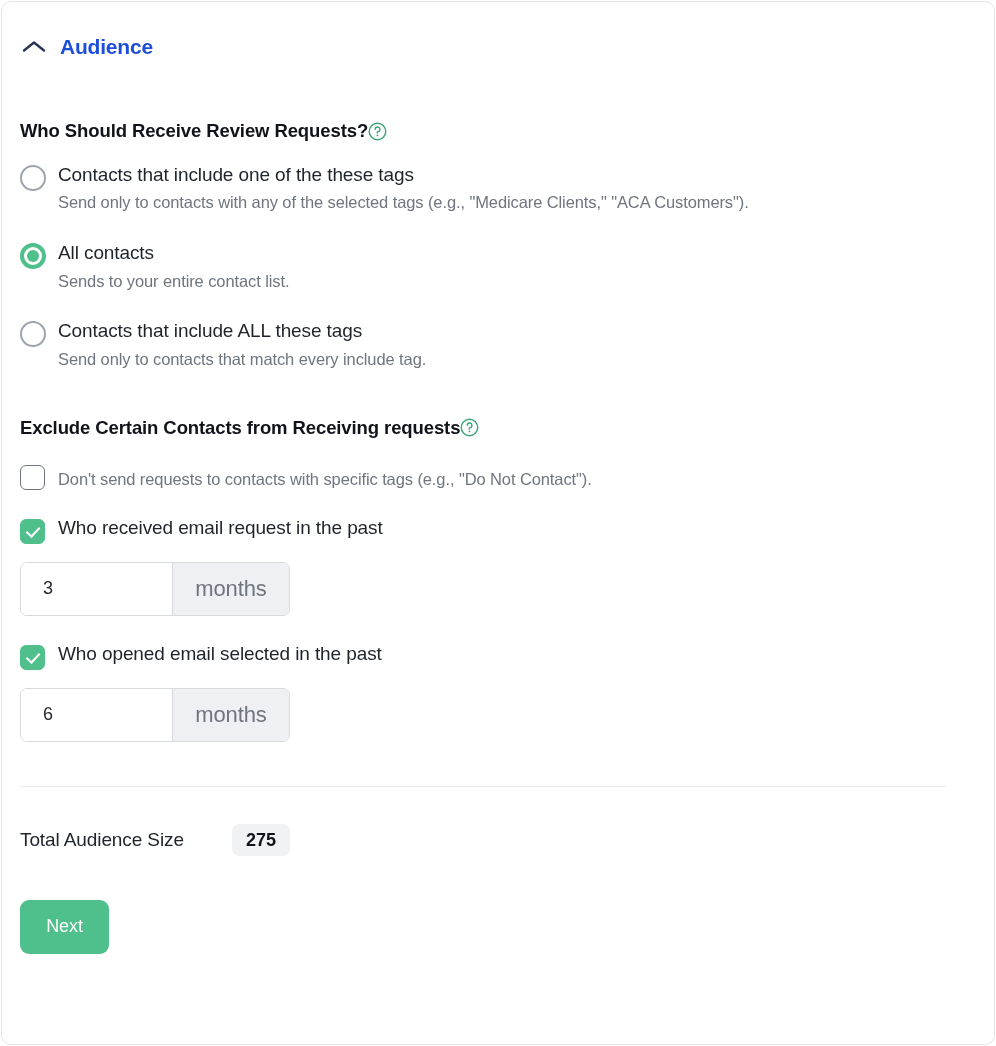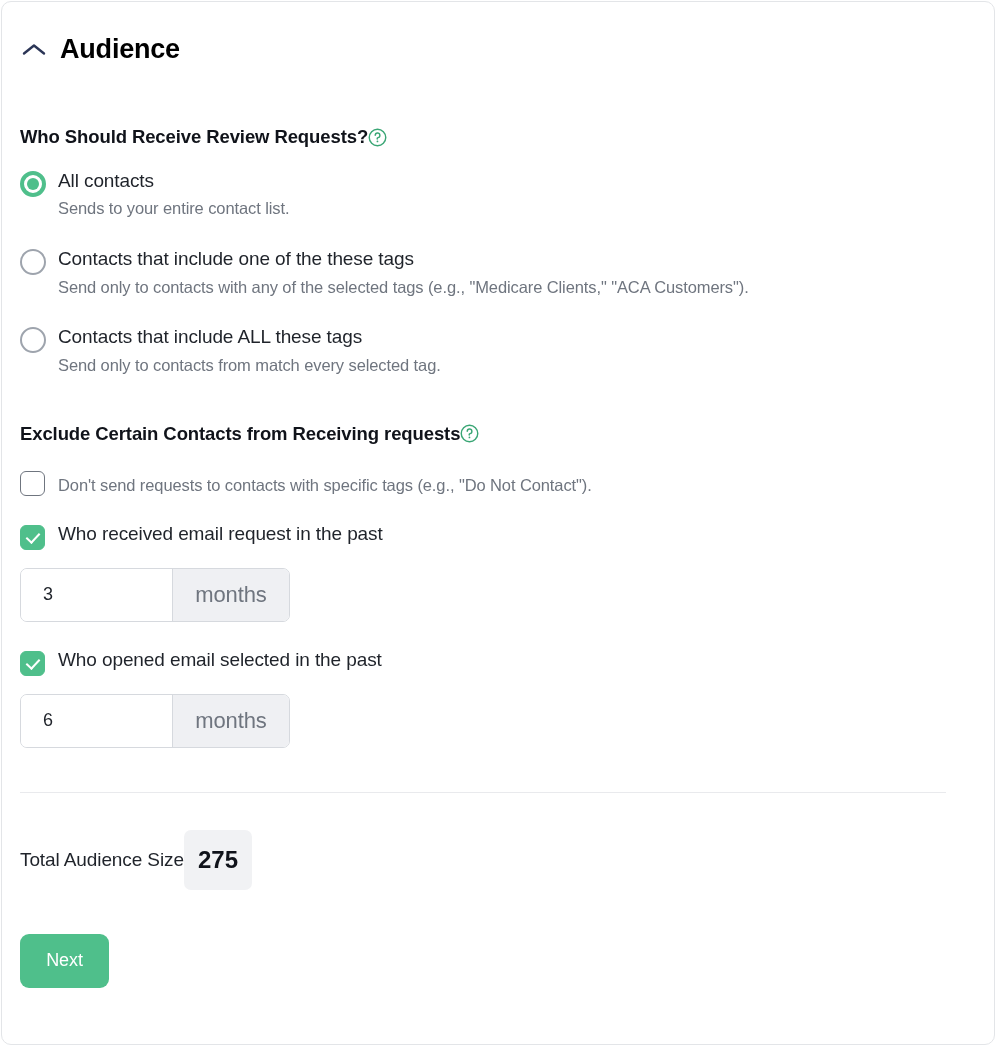--- a/index.html
+++ b/index.html
@@ -39,24 +39,24 @@
     padding-top: 34px;
     padding-bottom: 0;
   }
   .chevron-icon {
     width: 28px;
     height: 20px;
     display: block;
     flex: none;
   }
   .section-title {
-    font-size: 27px;
+    font-size: 21px;
     font-weight: bold;
     letter-spacing: -0.2px;
-    color: #000000;
+    color: #1d4ed8;
     line-height: 1;
   }
 
   
   .q-heading {
     display: flex;
     align-items: center;
     gap: 0;
     font-size: 18.5px;
     font-weight: bold;
@@ -210,25 +210,26 @@
     margin-top: 37px;
   }
   .total-label {
     font-size: 19px;
     color: #1f232a;
     letter-spacing: -0.1px;
   }
   .total-badge {
     background: #f1f2f4;
     border-radius: 7px;
-    padding: 18px 14px;
-    font-size: 24px;
+    padding: 7px 14px;
+    font-size: 18px;
     font-weight: bold;
     color: #10131a;
     line-height: 1;
+    margin-left: 48px;
   }
 
   
   .next-button {
     margin-top: 44px;
     display: inline-flex;
     align-items: center;
     justify-content: center;
     width: 89px;
     height: 54px;
@@ -265,40 +266,40 @@
         <svg class="help-icon" viewBox="0 0 20 20" xmlns="http://www.w3.org/2000/svg">
           <circle cx="10" cy="10" r="8.7" fill="none" stroke="#3aa675" stroke-width="1.5"></circle>
           <path d="M7.6 7.6a2.45 2.45 0 1 1 2.9 2.5c-.5.1-.8.55-.8 1.05v.55" fill="none" stroke="#3aa675" stroke-width="1.5" stroke-linecap="round"></path>
           <circle cx="9.95" cy="14.15" r="0.95" fill="#3aa675"></circle>
         </svg>
       </span>
     </div>
 
     <div class="options">
       <div class="option-row">
+        <span class="radio"></span>
+        <span class="option-text">
+          <div class="option-label">Contacts that include one of the these tags</div>
+          <div class="option-desc">Send only to contacts with any of the selected tags (e.g., "Medicare Clients," "ACA Customers").</div>
+        </span>
+      </div>
+
+      <div class="option-row">
         <span class="radio checked"></span>
         <span class="option-text">
           <div class="option-label">All contacts</div>
           <div class="option-desc">Sends to your entire contact list.</div>
         </span>
       </div>
 
       <div class="option-row">
         <span class="radio"></span>
         <span class="option-text">
-          <div class="option-label">Contacts that include one of the these tags</div>
-          <div class="option-desc">Send only to contacts with any of the selected tags (e.g., "Medicare Clients," "ACA Customers").</div>
-        </span>
-      </div>
-
-      <div class="option-row">
-        <span class="radio"></span>
-        <span class="option-text">
           <div class="option-label">Contacts that include ALL these tags</div>
-          <div class="option-desc">Send only to contacts from match every selected tag.</div>
+          <div class="option-desc">Send only to contacts that match every include tag.</div>
         </span>
       </div>
     </div>
 
     
     <div class="q-heading second">
       <span>Exclude Certain Contacts from Receiving requests</span>
       <span>
         <svg class="help-icon" viewBox="0 0 20 20" xmlns="http://www.w3.org/2000/svg">
           <circle cx="10" cy="10" r="8.7" fill="none" stroke="#3aa675" stroke-width="1.5"></circle>

